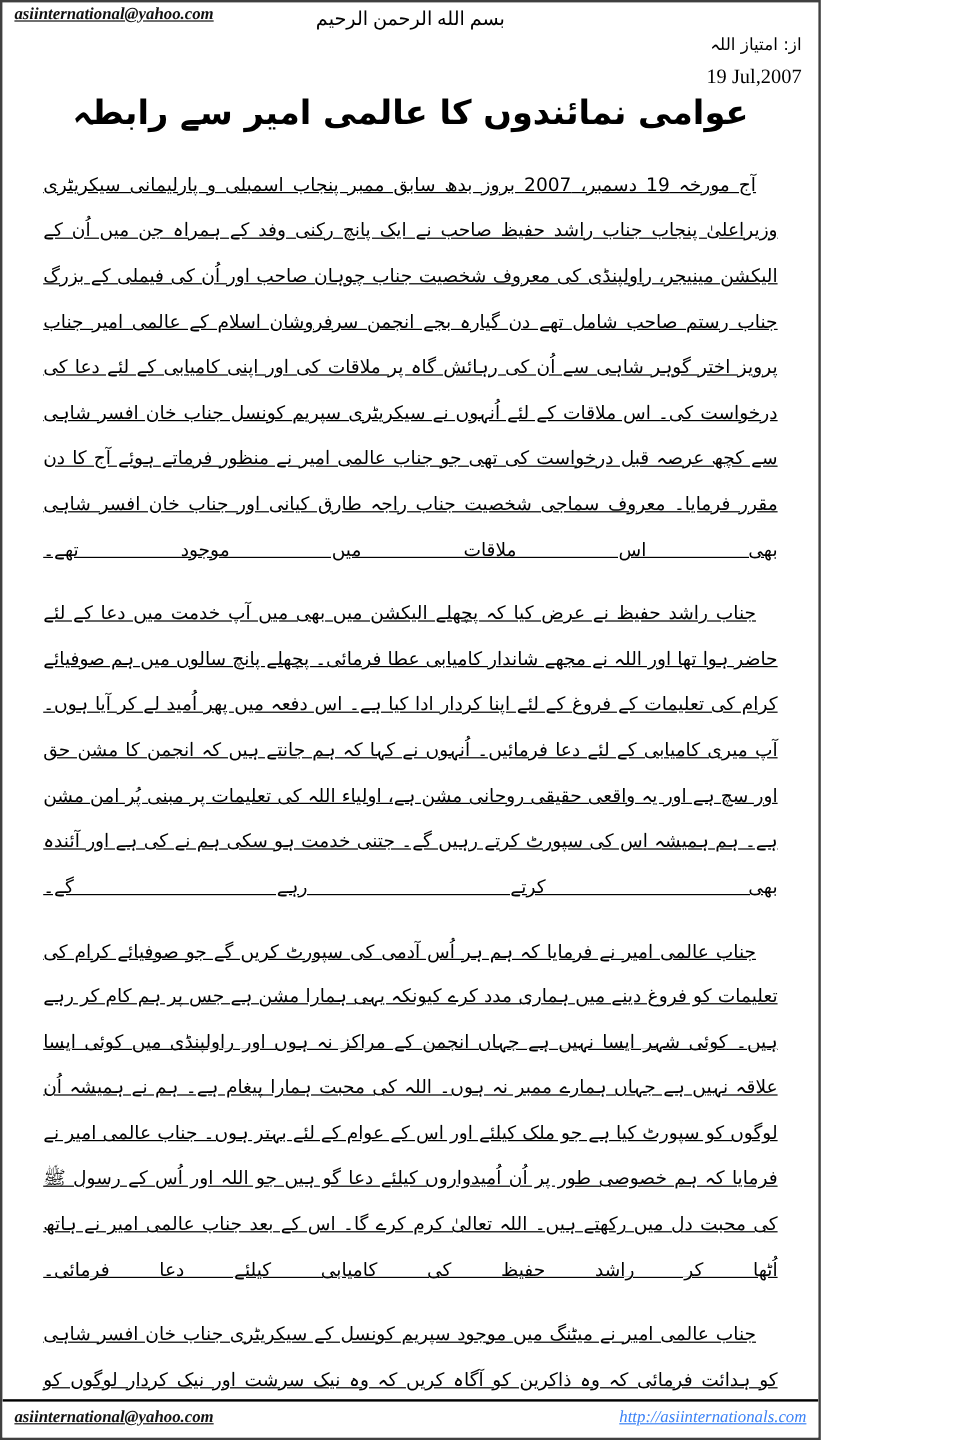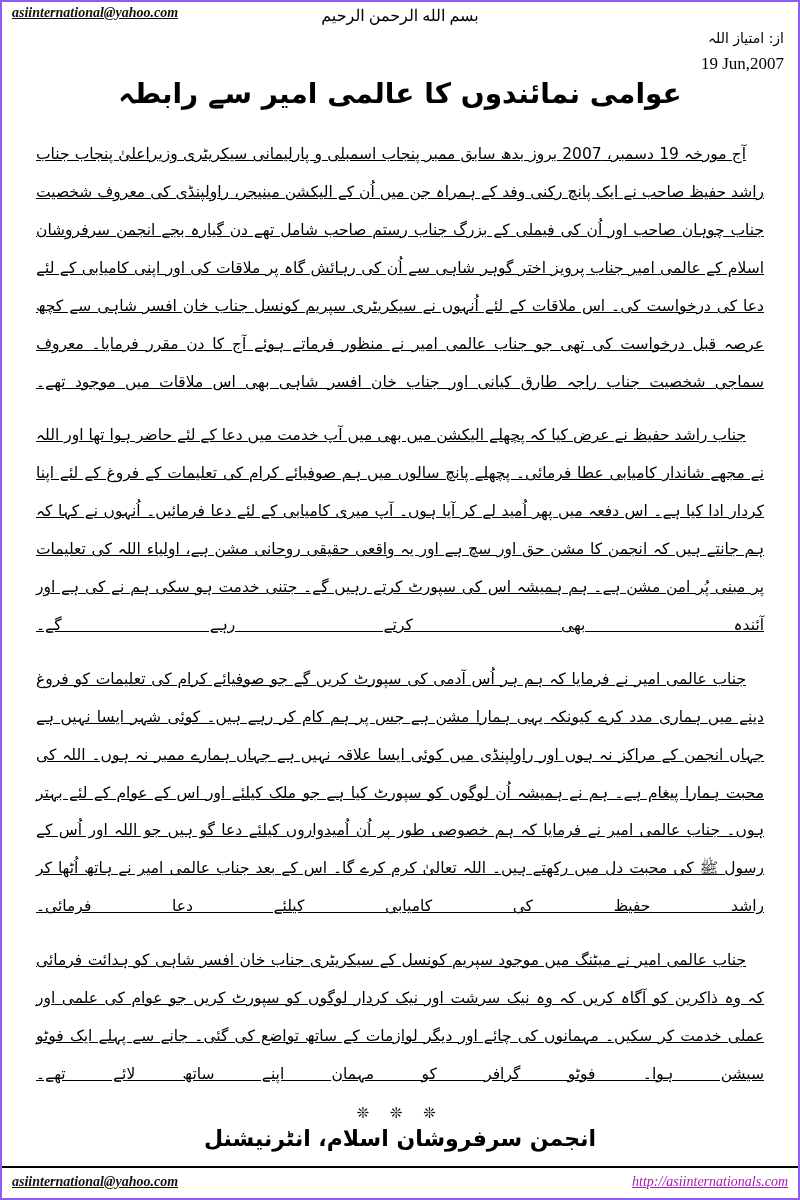--- a/index.html
+++ b/index.html
@@ -9,23 +9,23 @@
   body {
     width: 800px;
     height: 1200px;
     background: #ffffff;
     font-family: "DejaVu Sans", sans-serif;
     color: #000000;
   }
   .page {
     position: relative;
     box-sizing: border-box;
-    width: 800px;
+    width: 684px;
     height: 1200px;
-    border: 2px solid #8b5cf6;
+    border: 2px solid #404040;
     background: #ffffff;
     overflow: hidden;
   }
 
   
   .top-bar {
     position: relative;
     height: 26px;
     box-sizing: border-box;
   }
@@ -137,38 +137,38 @@
     color: #111111;
     text-decoration: underline;
   }
   .footer-right {
     position: absolute;
     right: 10px;
     top: 6px;
     font-family: "Liberation Serif", serif;
     font-style: italic;
     font-size: 14px;
-    color: #a21caf;
+    color: #3b82f6;
     text-decoration: underline;
     text-align: right;
   }
 </style>
 </head>
 <body>
 
 <div class="page">
 
   <div class="top-bar">
     <div class="email-top">asiinternational@yahoo.com</div>
     <div class="bismillah">بسم الله الرحمن الرحيم</div>
   </div>
 
   <div class="byline">
     <div>از:  امتیاز اللہ</div>
-    <div class="date">19 Jun,2007</div>
+    <div class="date">19 Jul,2007</div>
   </div>
 
   <div class="title">عوامی نمائندوں کا عالمی امیر سے رابطہ</div>
 
   <div class="body">
     <p class="para">آج مورخہ 19 دسمبر، 2007 بروز بدھ سابق ممبر پنجاب اسمبلی و پارلیمانی سیکریٹری وزیراعلیٰ پنجاب جناب راشد حفیظ صاحب نے ایک پانچ رکنی وفد کے ہمراہ جن میں اُن کے الیکشن مینیجر، راولپنڈی کی معروف شخصیت جناب چوہان صاحب اور اُن کی فیملی کے بزرگ جناب رستم صاحب شامل تھے دن گیارہ بجے انجمن سرفروشان اسلام کے عالمی امیر جناب پرویز اختر گوہر شاہی سے اُن کی رہائش گاہ پر ملاقات کی اور اپنی کامیابی کے لئے دعا کی درخواست کی۔ اس ملاقات کے لئے اُنہوں نے سیکریٹری سپریم کونسل جناب خان افسر شاہی سے کچھ عرصہ قبل درخواست کی تھی جو جناب عالمی امیر نے منظور فرماتے ہوئے آج کا دن مقرر فرمایا۔ معروف سماجی شخصیت جناب راجہ طارق کیانی اور جناب خان افسر شاہی بھی اس ملاقات میں موجود تھے۔</p>
     <p class="para">جناب راشد حفیظ نے عرض کیا کہ پچھلے الیکشن میں بھی میں آپ خدمت میں دعا کے لئے حاضر ہوا تھا اور اللہ نے مجھے شاندار کامیابی عطا فرمائی۔ پچھلے پانچ سالوں میں ہم صوفیائے کرام کی تعلیمات کے فروغ کے لئے اپنا کردار ادا کیا ہے۔ اس دفعہ میں پھر اُمید لے کر آیا ہوں۔ آپ میری کامیابی کے لئے دعا فرمائیں۔ اُنہوں نے کہا کہ ہم جانتے ہیں کہ انجمن کا مشن حق اور سچ ہے اور یہ واقعی حقیقی روحانی مشن ہے، اولیاء اللہ کی تعلیمات پر مبنی پُر امن مشن ہے۔ ہم ہمیشہ اس کی سپورٹ کرتے رہیں گے۔ جتنی خدمت ہو سکی ہم نے کی ہے اور آئندہ بھی کرتے رہے گے۔</p>
     <p class="para">جناب عالمی امیر نے فرمایا کہ ہم ہر اُس آدمی کی سپورٹ کریں گے جو صوفیائے کرام کی تعلیمات کو فروغ دینے میں ہماری مدد کرے کیونکہ یہی ہمارا مشن ہے جس پر ہم کام کر رہے ہیں۔ کوئی شہر ایسا نہیں ہے جہاں انجمن کے مراکز نہ ہوں اور راولپنڈی میں کوئی ایسا علاقہ نہیں ہے جہاں ہمارے ممبر نہ ہوں۔ اللہ کی محبت ہمارا پیغام ہے۔ ہم نے ہمیشہ اُن لوگوں کو سپورٹ کیا ہے جو ملک کیلئے اور اس کے عوام کے لئے بہتر ہوں۔ جناب عالمی امیر نے فرمایا کہ ہم خصوصی طور پر اُن اُمیدواروں کیلئے دعا گو ہیں جو اللہ اور اُس کے رسول ﷺ کی محبت دل میں رکھتے ہیں۔ اللہ تعالیٰ کرم کرے گا۔ اس کے بعد جناب عالمی امیر نے ہاتھ اُٹھا کر راشد حفیظ کی کامیابی کیلئے دعا فرمائی۔</p>
     <p class="para">جناب عالمی امیر نے میٹنگ میں موجود سپریم کونسل کے سیکریٹری جناب خان افسر شاہی کو ہدائت فرمائی کہ وہ ذاکرین کو آگاہ کریں کہ وہ نیک سرشت اور نیک کردار لوگوں کو سپورٹ کریں جو عوام کی علمی اور عملی خدمت کر سکیں۔ مہمانوں کی چائے اور دیگر لوازمات کے ساتھ تواضع کی گئی۔ جانے سے پہلے ایک فوٹو سیشن ہوا۔ فوٹو گرافر کو مہمان اپنے ساتھ لائے تھے۔</p>
   </div>

